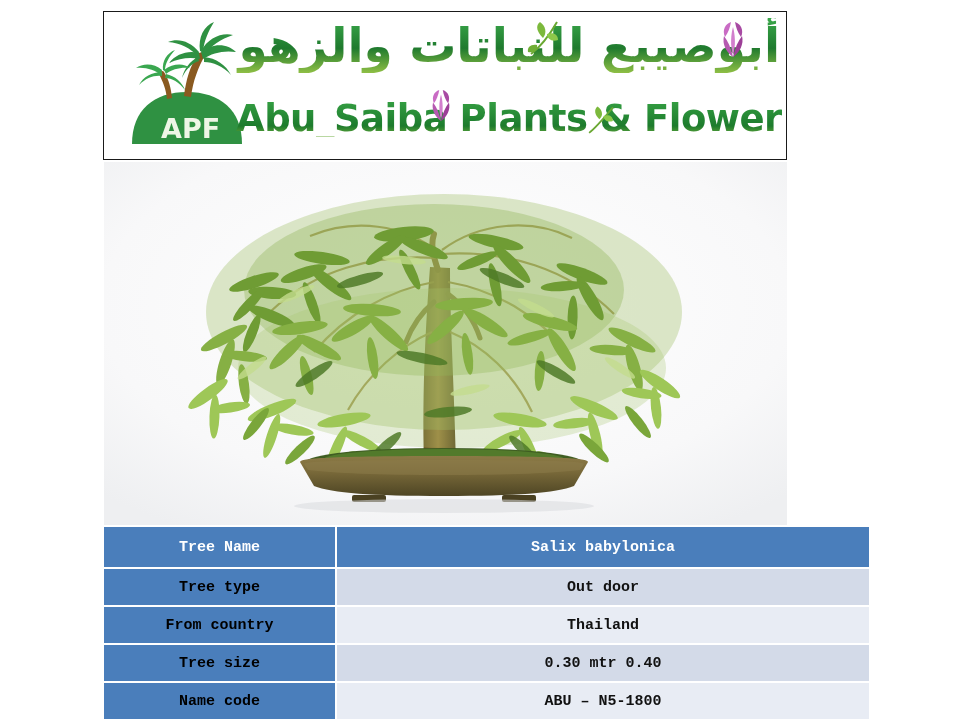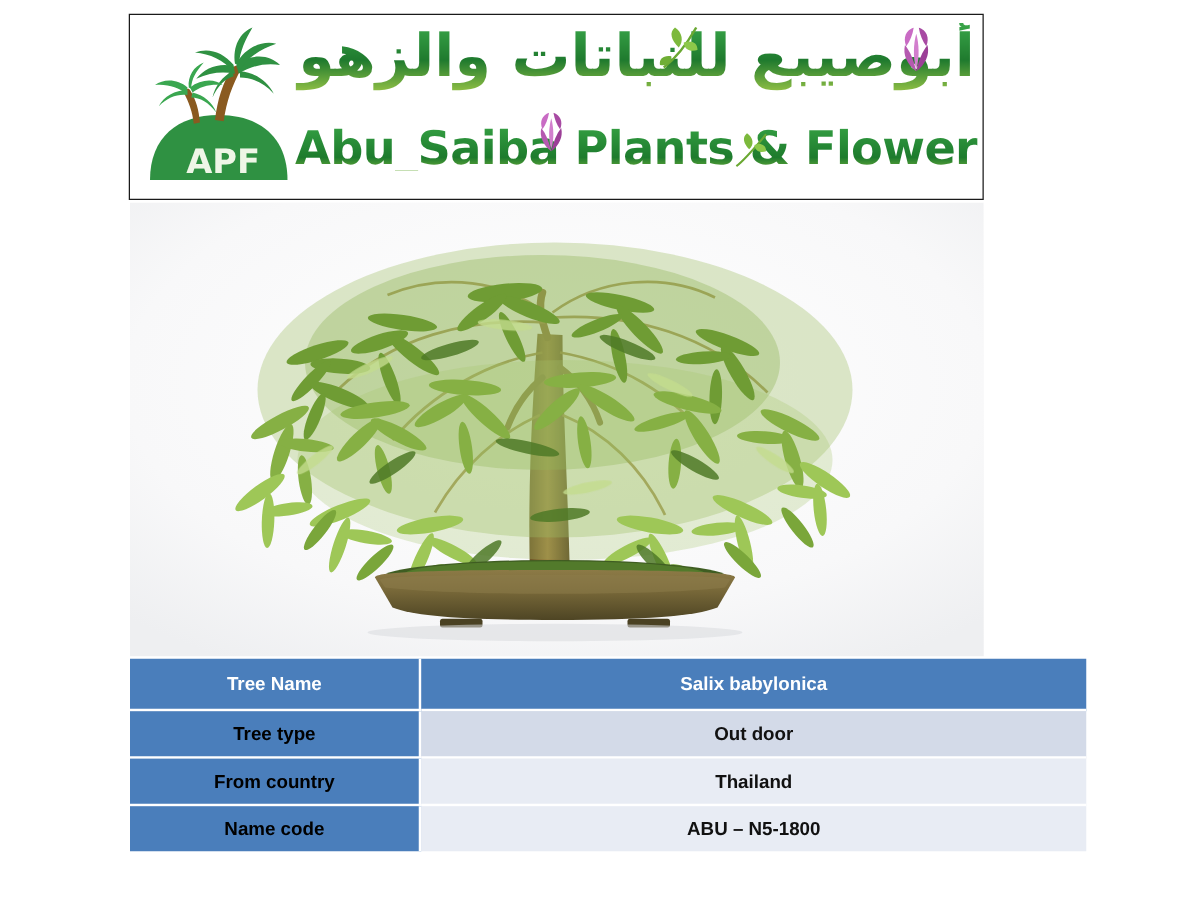--- a/index.html
+++ b/index.html
@@ -32,21 +32,21 @@
     height: 149px;
     border: 1px solid #1a1a1a;
     background: #ffffff;
     box-sizing: border-box;
     overflow: hidden;
   }
 
   
   .logo-mark {
     position: absolute;
-    left: 12px;
+    left: 24px;
     top: 6px;
     width: 118px;
     height: 140px;
   }
   .logo-mark svg { display:block; width:118px; height:140px; }
 
   .brand-text {
     position: absolute;
     left: 132px;
     top: 0px;
@@ -117,21 +117,21 @@
     top: 527px;
     width: 683px;
     border-collapse: separate;
     border-spacing: 0;
     table-layout: fixed;
   }
   .spec-table td {
     padding: 0;
     vertical-align: middle;
     text-align: center;
-    font-family: Liberation Sans, sans-serif;
+    font-family: Liberation Mono, monospace;
     font-weight: bold;
     font-size: 15px;
   }
   .col-key { width: 231px; }
   .col-val { width: 532px; }
 
   .r-head td {
     background: #4A7EBB;
     color: #ffffff;
     height: 40px;
@@ -440,20 +440,24 @@
         <td class="col-val">Salix babylonica</td>
       </tr>
       <tr class="r-body shade-a">
         <td class="col-key">Tree type</td>
         <td class="col-val">Out door</td>
       </tr>
       <tr class="r-body shade-b">
         <td class="col-key">From country</td>
         <td class="col-val">Thailand</td>
       </tr>
+      <tr class="r-body shade-a">
+        <td class="col-key">Tree size</td>
+        <td class="col-val">0.30 mtr 0.40</td>
+      </tr>
       <tr class="r-body shade-b last">
         <td class="col-key">Name code</td>
         <td class="col-val">ABU – N5-1800</td>
       </tr>
     </tbody>
   </table>
 
 </div>
 
 </body></html>

